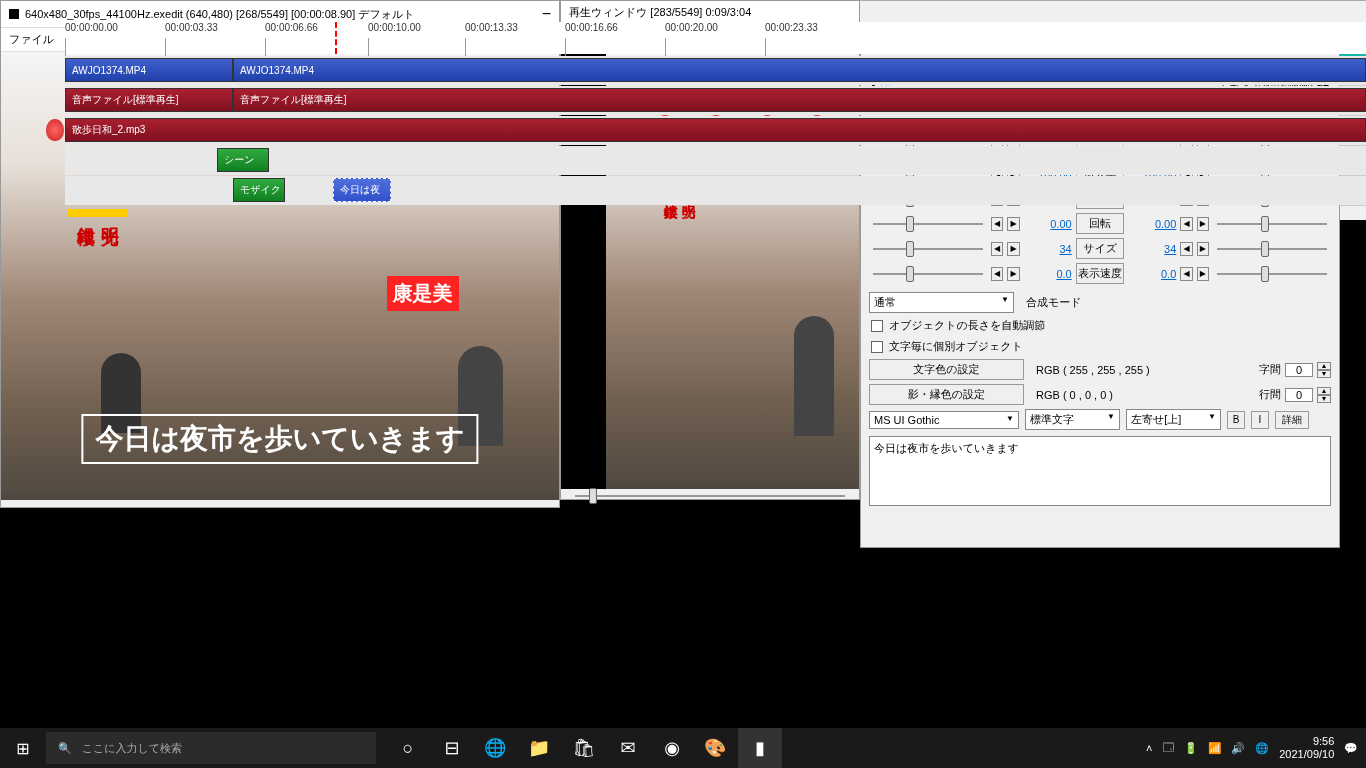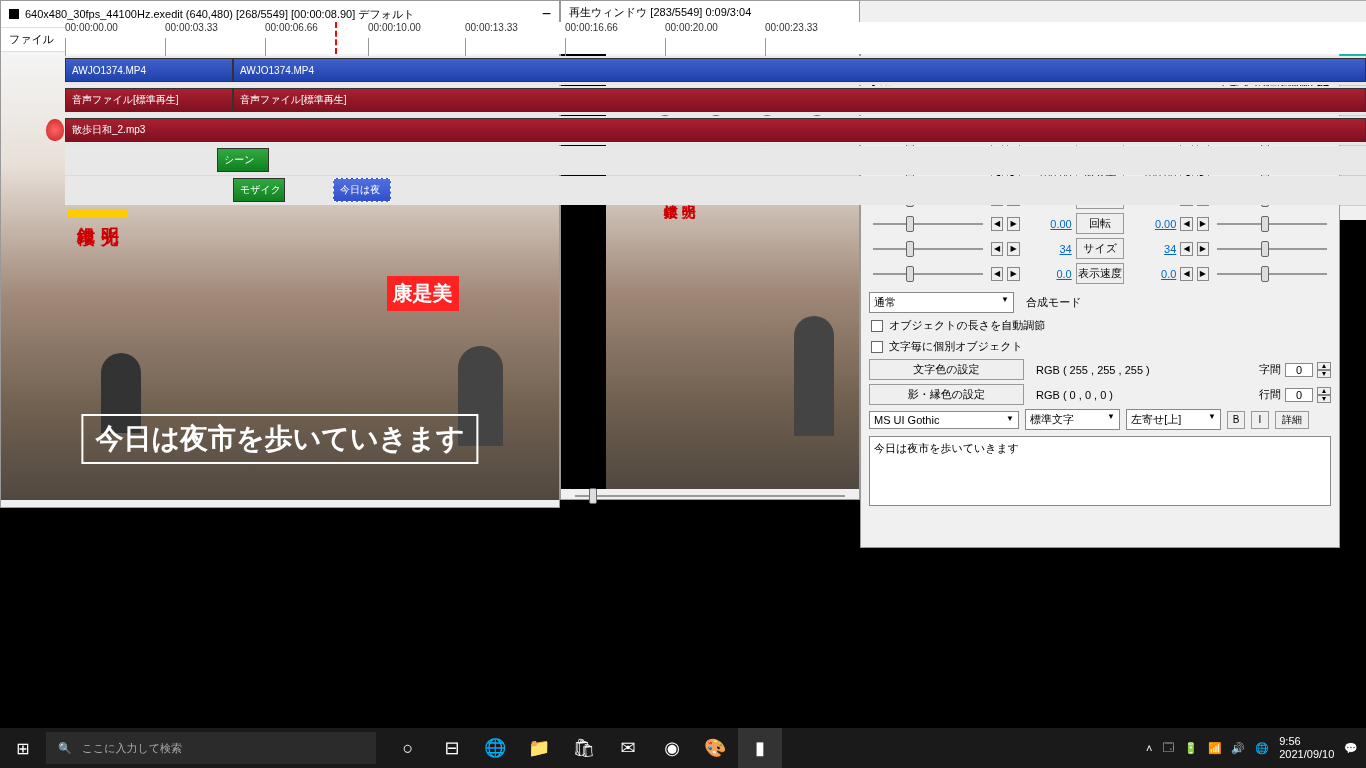--- a/index.html
+++ b/index.html
@@ -52,21 +52,21 @@
 
 #play-win{left:560px;top:0;width:300px;height:500px;background:#f0f0f0}
 #play-win .preview-area{height:440px}
 #play-win .street-scene{left:15%;right:0;width:85%}
 
 #taskbar{position:absolute;left:0;bottom:0;width:1366px;height:40px;background:#1a1a1a;display:flex;align-items:center;color:#fff}
 .tb-start{width:46px;height:40px;display:flex;align-items:center;justify-content:center;font-size:16px}
 .tb-search{background:#2b2b2b;height:32px;width:330px;display:flex;align-items:center;padding:0 12px;gap:10px;color:#aaa;margin-right:10px}
 .tb-icon{width:44px;height:40px;display:flex;align-items:center;justify-content:center;font-size:18px}
 .tb-tray{margin-left:auto;display:flex;align-items:center;gap:10px;padding-right:8px;font-size:11px}
-.tb-clock{text-align:left;line-height:1.2}
+.tb-clock{text-align:right;line-height:1.2}
 .mini-slider{display:flex;align-items:center;padding:6px 10px;gap:6px}
 </style>
 </head>
 <body>
 
 <div class="win" id="main-win" style="left:0;top:0;width:560px;height:508px">
   <div class="titlebar">
     <div class="titlebar-icon"></div>
     <span>640x480_30fps_44100Hz.exedit (640,480) [268/5549] [00:00:08.90] デフォルト</span>
     <span style="margin-left:auto;font-size:16px;cursor:pointer">−</span>

